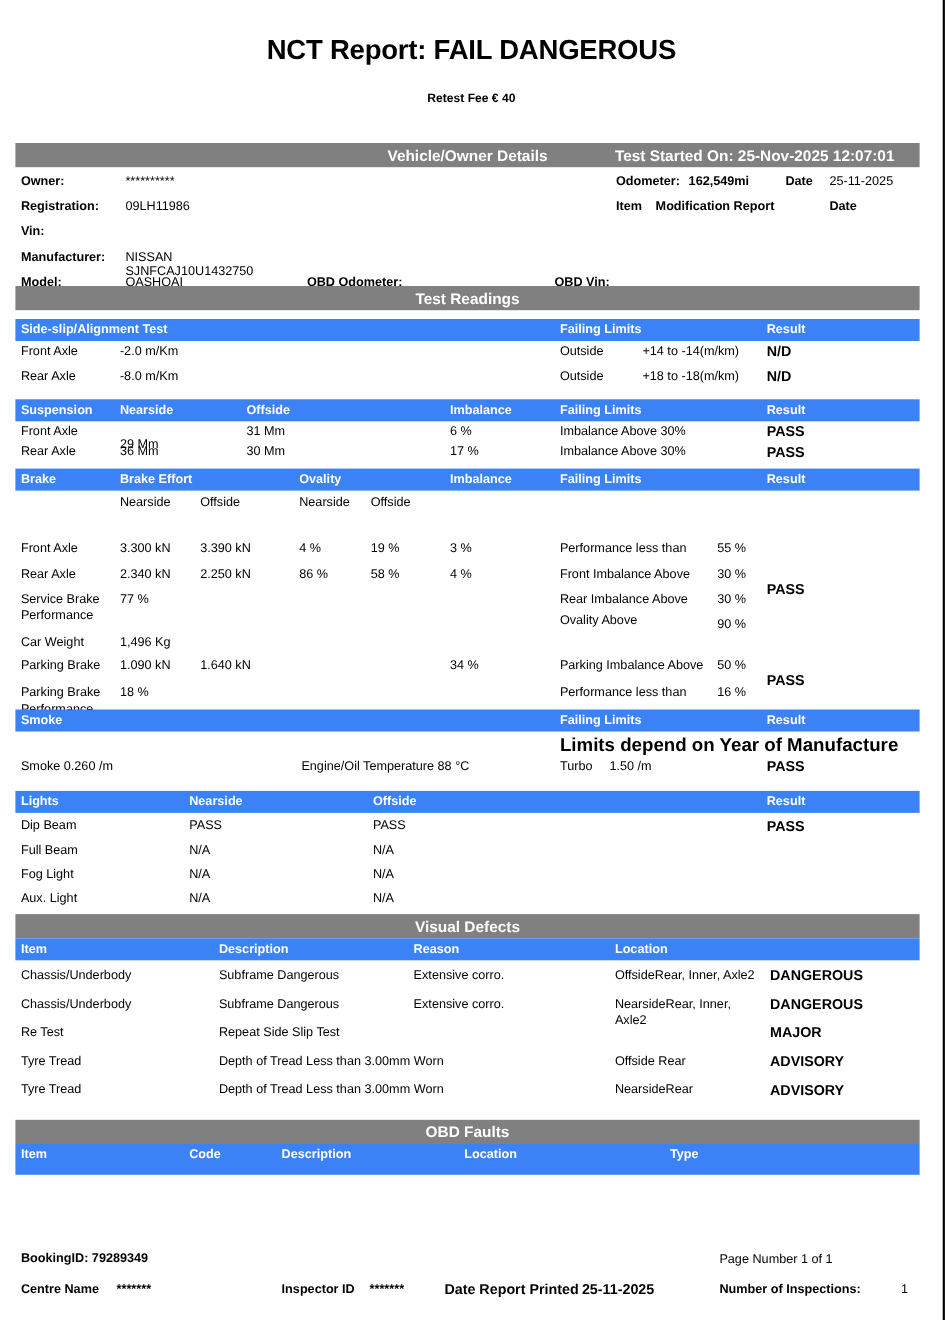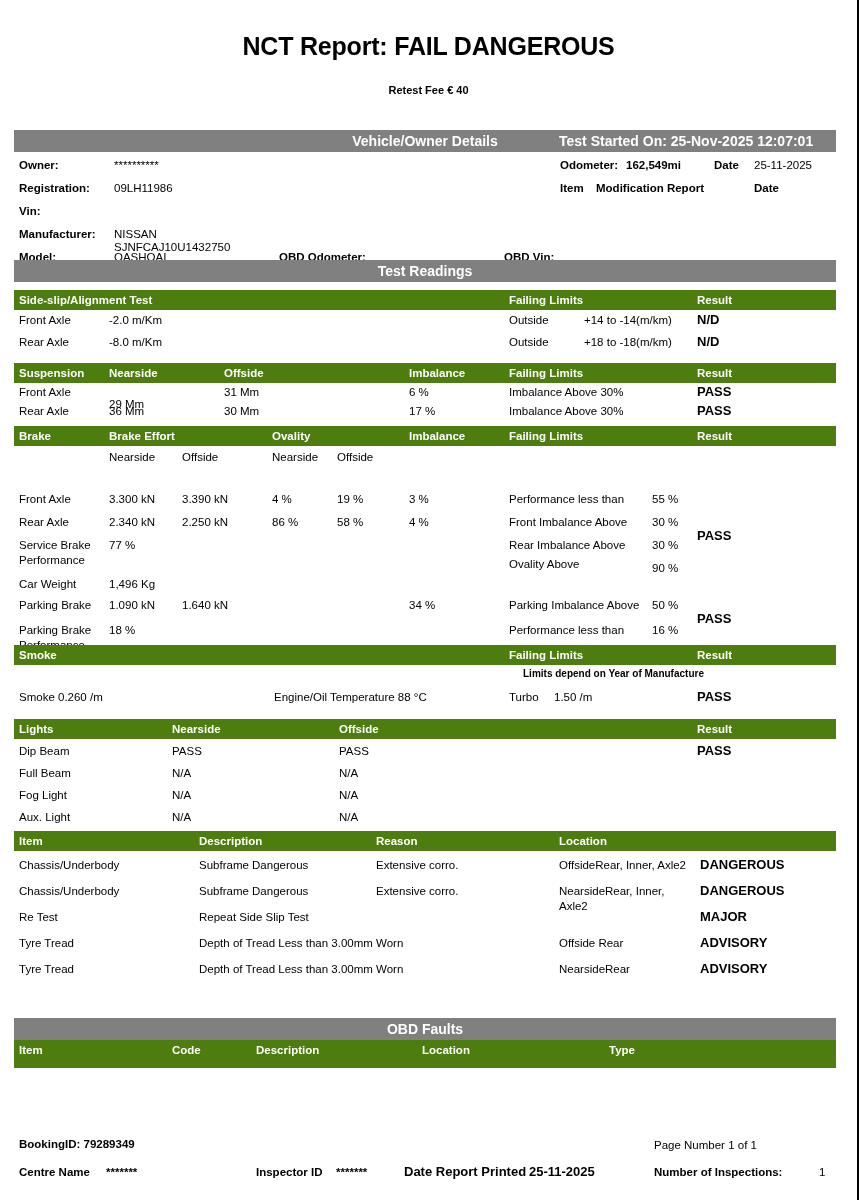--- a/index.html
+++ b/index.html
@@ -49,21 +49,21 @@
     left: 0; right: 0;
     text-align: center;
   }
   .bar-dark .right-label {
     position: absolute;
     left: 545px;
     top: 0;
     white-space: nowrap;
   }
   .bar-light {
-    background: #4d7c0f;
+    background: #3b82f6;
     color: #ffffff;
     height: 20px;
     line-height: 20px;
     font-size: 11.5px;
     font-weight: bold;
     position: relative;
   }
   .bar-light span { position: absolute; top: 0; white-space: nowrap; }
 
   .rows { position: relative; }
@@ -248,21 +248,21 @@
     </div>
   </div>
 
   <div class="sec" style="top:645px;">
     <div class="bar-light">
       <span style="left:5px;">Smoke</span>
       <span style="left:495px;">Failing Limits</span>
       <span style="left:683px;">Result</span>
     </div>
     <div class="rows" style="height:48px;">
-      <span class="cell" style="left:495px;top:3px; font-weight:bold; font-size:10px;margin-left:14px;">Limits depend on Year of Manufacture</span>
+      <span class="cell" style="left:495px;top:3px; font-weight:bold; font-size:17px;">Limits depend on Year of Manufacture</span>
       <span class="cell" style="left:5px;  top:26px;">Smoke 0.260 /m</span>
       <span class="cell" style="left:260px;top:26px;">Engine/Oil Temperature 88 °C</span>
       <span class="cell" style="left:495px;top:26px;">Turbo</span>
       <span class="cell" style="left:540px;top:26px;">1.50 /m</span>
       <span class="cell b" style="left:683px;top:24px;">PASS</span>
     </div>
   </div>
 
   <div class="sec" style="top:719px;">
     <div class="bar-light">
@@ -285,20 +285,23 @@
       <span class="cell" style="left:158px;top:50px;">N/A</span>
       <span class="cell" style="left:325px;top:50px;">N/A</span>
 
       <span class="cell" style="left:5px;  top:72px;">Aux. Light</span>
       <span class="cell" style="left:158px;top:72px;">N/A</span>
       <span class="cell" style="left:325px;top:72px;">N/A</span>
     </div>
   </div>
 
   <div class="sec" style="top:831px;">
+    <div class="bar-dark">
+      <span class="centered">Visual Defects</span>
+    </div>
     <div class="bar-light">
       <span style="left:5px;">Item</span>
       <span style="left:185px;">Description</span>
       <span style="left:362px;">Reason</span>
       <span style="left:545px;">Location</span>
     </div>
     <div class="rows" style="height:140px; padding-top:4px;">
       <span class="cell" style="left:5px;  top:8px;">Chassis/Underbody</span>
       <span class="cell" style="left:185px;top:8px;">Subframe Dangerous</span>
       <span class="cell" style="left:362px;top:8px;">Extensive corro.</span>

